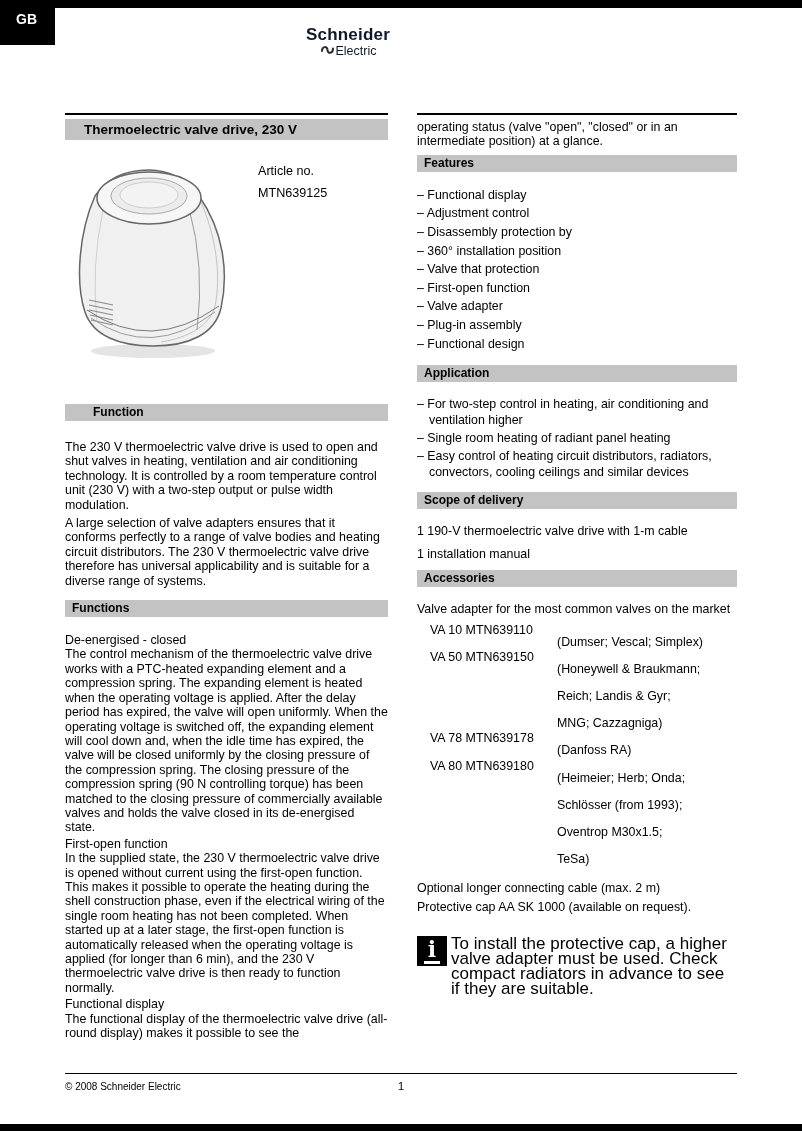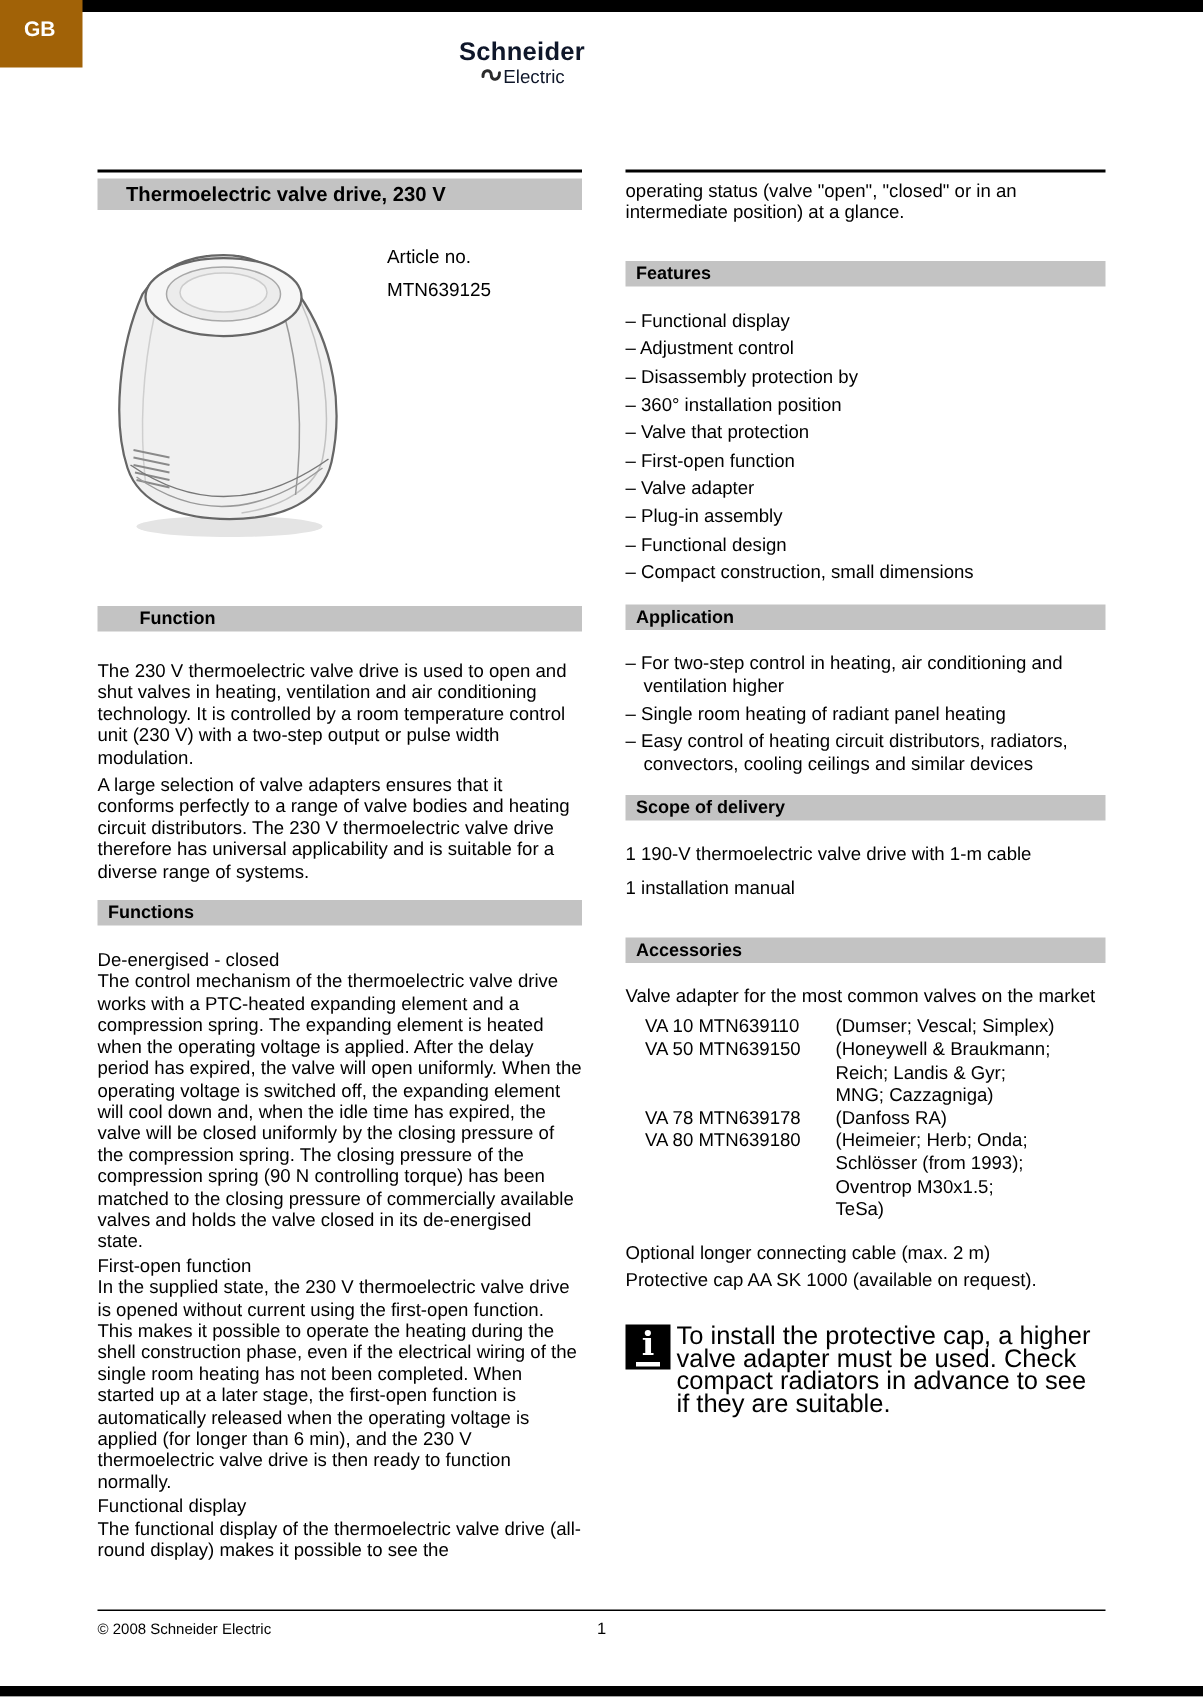--- a/index.html
+++ b/index.html
@@ -3,21 +3,21 @@
 <meta charset="utf-8">
 <style>
   html,body { margin:0; padding:0; background:#888; }
   .page {
     position:relative; width:802px; height:1131px; background:#fff;
     font-family:"Liberation Sans", sans-serif; color:#000; overflow:hidden;
     margin:0 auto;
   }
   
   .top-bar { position:absolute; left:0; top:0; width:802px; height:8px; background:#000; }
-  .gb-box { position:absolute; left:0; top:0; width:55px; height:45px; background:#a16207;
+  .gb-box { position:absolute; left:0; top:0; width:55px; height:45px; background:#000000;
             color:#fff; font-weight:bold; font-size:14px; box-sizing:border-box;
             padding:11px 0 0 16px; }
   .bottom-bar { position:absolute; left:0; top:1124px; width:802px; height:7px; background:#000; }
 
   
   .logo { position:absolute; left:288px; top:26px; width:120px; text-align:center; color:#0f172a; }
   .logo-name { font-weight:bold; font-size:17px; line-height:17px; letter-spacing:.2px; }
   .logo-sub { font-size:12.5px; line-height:13px; display:flex; align-items:center; justify-content:center; gap:1px; }
 
   
@@ -29,21 +29,21 @@
   .title-bar { background:#c3c3c3; font-weight:bold; font-size:13.5px; line-height:15px;
                padding:3px 19px; margin-top:4px; }
   .section-bar { background:#c3c3c3; font-weight:bold; font-size:12px; line-height:13px;
                  padding:2px 7px; }
 
   .para { margin:0; font-size:12.4px; line-height:14.4px; }
   .sub-title { margin:2px 0 0 0; font-size:12.4px; line-height:14.4px; }
 
   .mt4  { margin-top:4px; }
   .mt5  { margin-top:5px; }
-  .mt10 { margin-top:25px; }
+  .mt10 { margin-top:6px; }
   .mt12 { margin-top:12px; }
   .mt14 { margin-top:14px; }
   .mt16 { margin-top:16px; }
   .mt19 { margin-top:19px; }
   .mt32 { margin-top:32px;padding-left:28px; }
 
   
   .product-row { display:flex; margin-top:14px; height:218px; }
   .product-art { flex:none; }
   .article-info { margin-left:18px; margin-top:6px; font-size:12.6px; line-height:22px; }
@@ -54,21 +54,21 @@
   .app-list { margin-top:15px; font-size:12.4px; }
   .app-list .item { line-height:15.4px; padding-left:12px; text-indent:-12px; margin-bottom:3px; }
   .scope-list { margin-top:15px; font-size:12.4px; }
   .scope-list .item { line-height:15px; margin-bottom:8px; }
 
   .acc-intro { margin-top:15px; }
   .adapters { margin:6px 0 0 13px; font-size:12.4px; line-height:15.2px; }
   .adapter { display:flex; }
   .adapter .code { width:127px; flex:none; }
   .adapter .lines { flex:1; }
-  .adapter .ln { display:block; }
+  .adapter .ln { display:block;margin-top:12px; }
 
   
   .note-row { display:flex; margin-top:22px; }
   .info-icon { width:30px; height:30px; background:#000; flex:none;
                display:flex; align-items:center; justify-content:center; }
   .info-icon span { color:#fff; font-family:"DejaVu Serif", serif; font-weight:bold;
                     font-size:22px; line-height:22px; border-bottom:3px solid #fff; padding:0 4px 1px 4px; }
   .note-text { margin-left:4px; font-size:17px; line-height:15px; }
 
   
@@ -147,21 +147,20 @@
     <div class="features-list">
       <div class="item">– Functional display</div>
       <div class="item">– Adjustment control</div>
       <div class="item">– Disassembly protection by</div>
       <div class="item">– 360° installation position</div>
       <div class="item">– Valve that protection</div>
       <div class="item">– First-open function</div>
       <div class="item">– Valve adapter</div>
       <div class="item">– Plug-in assembly</div>
       <div class="item">– Functional design</div>
-      <div class="item">– Compact construction, small dimensions</div>
     </div>
 
     <div class="section-bar mt12">Application</div>
     <div class="app-list">
       <div class="item">– For two-step control in heating, air conditioning and ventilation higher</div>
       <div class="item">– Single room heating of radiant panel heating</div>
       <div class="item">– Easy control of heating circuit distributors, radiators, convectors, cooling ceilings and similar devices</div>
     </div>
 
     <div class="section-bar mt12">Scope of delivery</div>

